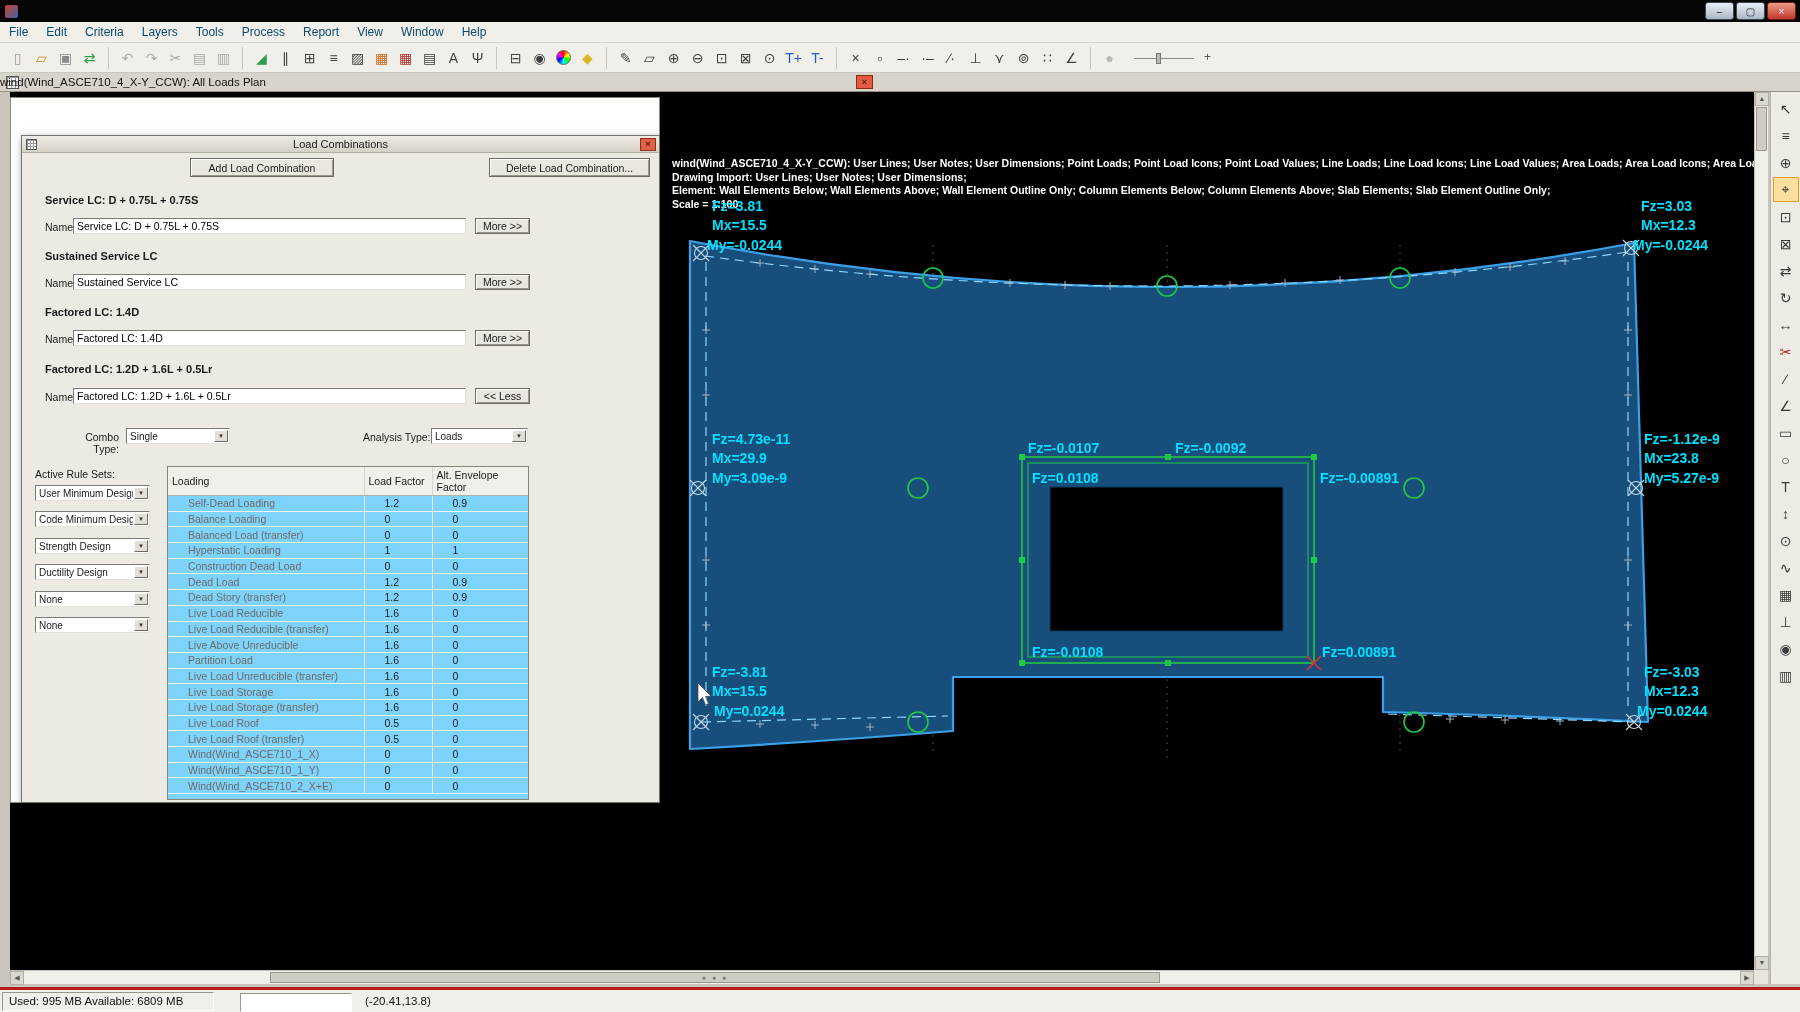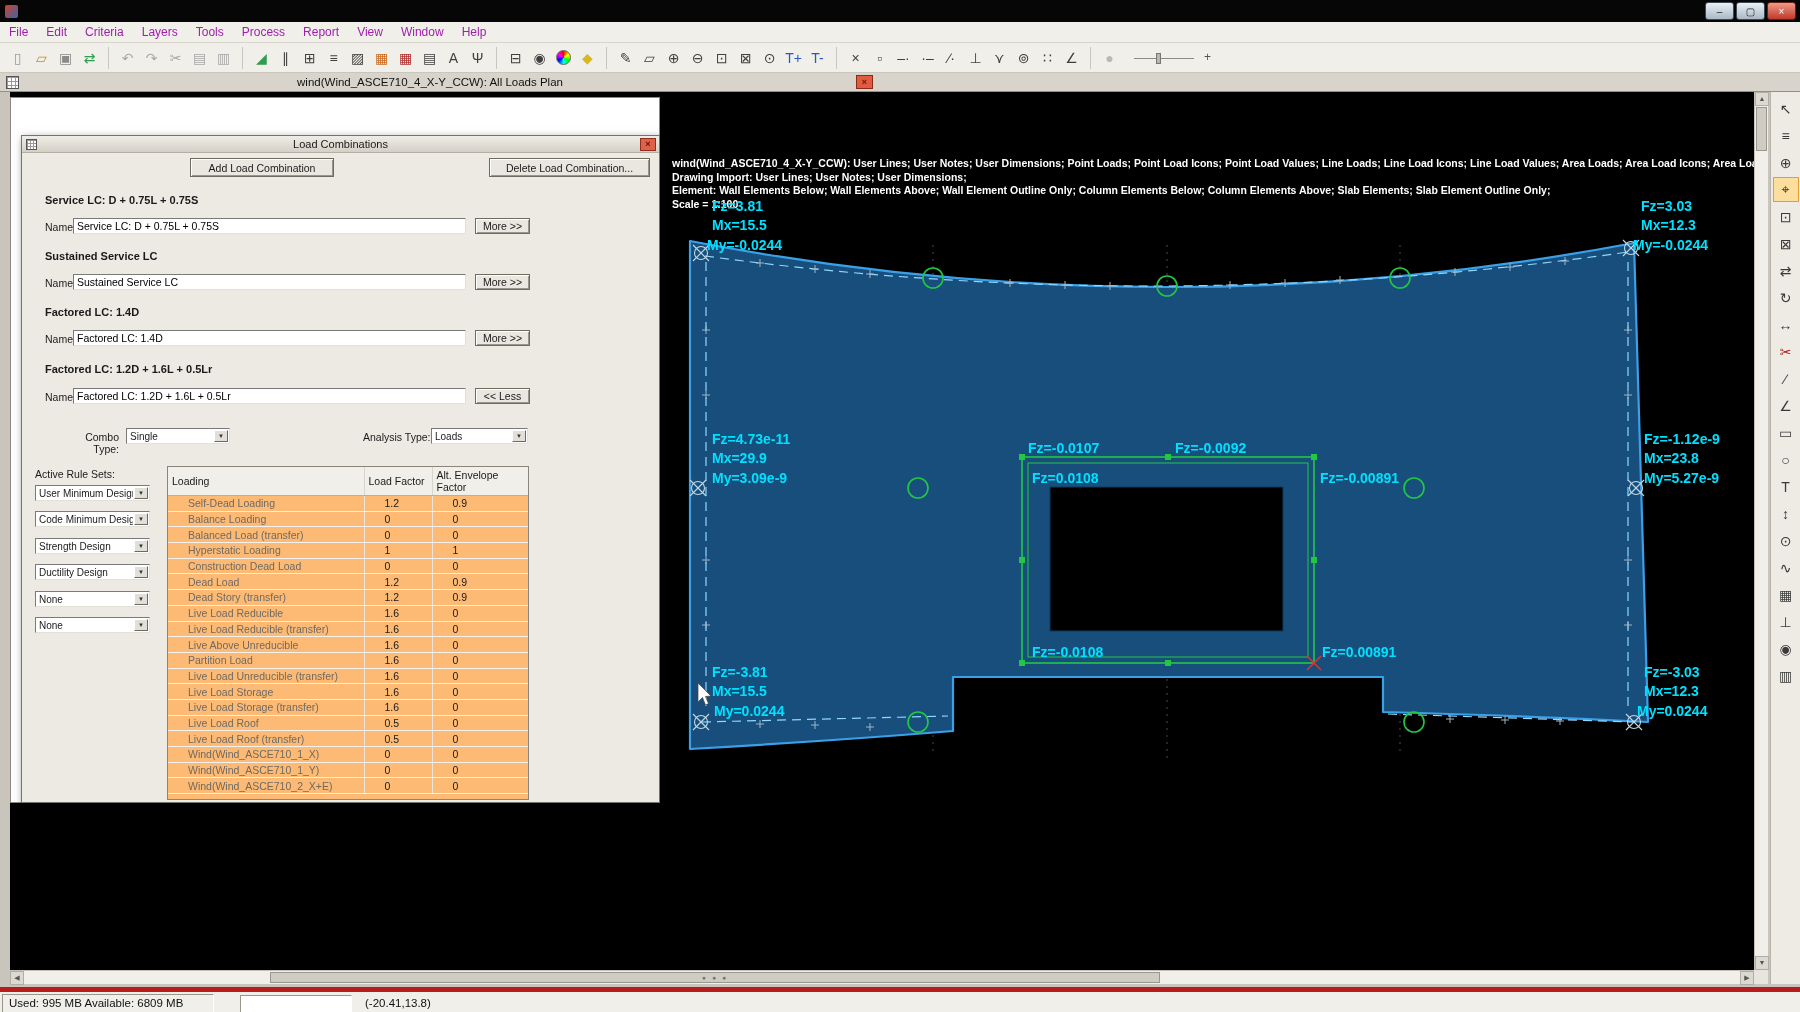--- a/index.html
+++ b/index.html
@@ -7,38 +7,38 @@
   body { position:relative; font-family:"Liberation Sans", sans-serif; background:#c9c5bd; }
 
   
   .titlebar { position:absolute; left:0; top:0; width:1800px; height:22px; background:#060606; color:#fff; display:flex; align-items:center; padding-left:5px; font-size:12px; }
   .app-icon { width:13px; height:13px; border-radius:2px; background:linear-gradient(135deg,#d04030,#3a66a8); margin-right:6px; flex:none; }
   .win-btns { position:absolute; right:4px; top:2px; display:flex; gap:2px; }
   .win-btn { width:29px; height:18px; border:1px solid #3c4a58; border-radius:3px; background:linear-gradient(#e9eff5,#aab8c6); color:#222; font-size:10px; display:flex; align-items:center; justify-content:center; }
   .win-btn.close { background:linear-gradient(#ef9a86,#c0392b); color:#fff; border-color:#6a1f14; }
 
   
-  .menubar { position:absolute; left:0; top:22px; width:1800px; height:21px; background:#f0efe9; border-bottom:1px solid #d6d3ca; display:flex; align-items:flex-end; font-size:12px; color:#a21caf; }
+  .menubar { position:absolute; left:0; top:22px; width:1800px; height:21px; background:#f0efe9; border-bottom:1px solid #d6d3ca; display:flex; align-items:flex-end; font-size:12px; color:#0c4a6e; }
   .menu-item { padding:3px 9px; }
 
   
   .toolbar { position:absolute; left:0; top:43px; width:1800px; height:30px; background:#f0efe9; border-bottom:1px solid #c9c6bd; display:flex; align-items:center; padding-left:6px; gap:1px; }
   .tb-btn { width:23px; height:23px; display:flex; align-items:center; justify-content:center; font-size:14px; color:#404040; flex:none; }
   .tb-sep { width:7px; height:22px; border-right:1px solid #c9c6bd; margin-right:6px; flex:none; }
   .colorwheel { width:15px; height:15px; border-radius:50%; border:1px solid #666; background:conic-gradient(#f00,#ff0,#0f0,#0ff,#00f,#f0f,#f00); display:block; }
   .tb-slider { width:84px; height:22px; position:relative; margin-left:8px; flex:none; }
   .tb-slider .groove { position:absolute; left:4px; right:20px; top:11px; border-top:1px solid #8a8a8a; }
   .tb-slider .handle { position:absolute; left:26px; top:6px; width:5px; height:11px; background:#b9b6ae; border:1px solid #777; }
   .tb-slider .plus { position:absolute; right:3px; top:3px; font-size:12px; color:#555; }
 
   
   .tabbar { position:absolute; left:0; top:73px; width:1800px; height:19px; background:#d8d4cc; border-bottom:1px solid #968f82; font-size:11.5px; color:#111; }
   .tab-icon { position:absolute; left:6px; top:3px; width:13px; height:13px; border:1px solid #555; background-color:#fff;
               background-image:linear-gradient(#999 1px,transparent 1px),linear-gradient(90deg,#999 1px,transparent 1px); background-size:4px 4px; }
-  .tab-title { position:absolute; left:0; top:3px; width:860px; text-align:center; }
+  .tab-title { position:absolute; left:0; top:3px; width:860px; }
   .tab-close { position:absolute; left:856px; top:2px; width:17px; height:14px; background:#e25b40; border:1px solid #8a2a18; color:#6b170a; font-size:9px; line-height:12px; text-align:center; font-weight:bold; }
 
   
   .plan-svg { position:absolute; left:10px; top:92px; width:1744px; height:878px; background:#000; }
   .plan-legend { fill:#ffffff; font:bold 10.5px "Liberation Sans",sans-serif; }
   .plan-label { fill:#00e0ff; font:bold 14px "Liberation Sans",sans-serif; }
   #plan-columns circle { fill:none; stroke:#22c844; stroke-width:1.6; }
   #plan-targets circle, #plan-targets line { fill:none; stroke:#c3d9e6; stroke-width:1.1; }
   #plan-handles rect { fill:#22c844; }
   #plan-ticks line { stroke:#9fb6c4; stroke-width:1; }
@@ -68,29 +68,29 @@
   .dlg-close { position:absolute; right:3px; top:2px; width:16px; height:13px; background:#e0604a; border:1px solid #903020; color:#5a1408; font-size:9px; line-height:11px; text-align:center; font-weight:bold; }
   .btn { position:absolute; background:#eae7e0; border:1px solid #6f6b61; box-shadow:inset 1px 1px 0 #ffffff, inset -1px -1px 0 #9a968c; text-align:center; font-size:10.5px; display:flex; align-items:center; justify-content:center; }
   .sec-head { position:absolute; left:23px; font-size:11px; font-weight:bold; }
   .fld-label { position:absolute; font-size:10.5px; }
   .tfield { position:absolute; left:51px; width:393px; height:16px; background:#fff; border:1px solid; border-color:#7a7a7a #e2e0d8 #e2e0d8 #7a7a7a; font:10.5px "Liberation Sans",sans-serif; padding:0 3px; }
   .combo { position:absolute; height:16px; background:#fff; border:1px solid; border-color:#7a7a7a #e2e0d8 #e2e0d8 #7a7a7a; }
   .combo-val { position:absolute; left:3px; top:2px; right:16px; font-size:10px; white-space:nowrap; overflow:hidden; }
   .combo-arrow { position:absolute; right:1px; top:1px; width:14px; height:12px; background:#e2dfd8; border:1px solid; border-color:#fff #6d6a60 #6d6a60 #fff; font-size:6px; text-align:center; line-height:11px; color:#333; }
   #rule-sets { position:absolute; left:13px; top:349px; width:115px; height:160px; }
   #rule-sets .combo { left:0; width:115px; }
-  .lc-table { position:absolute; left:145px; top:330px; width:362px; height:334px; background:#fdba74; border:1px solid #8a867c; overflow:hidden; }
+  .lc-table { position:absolute; left:145px; top:330px; width:362px; height:334px; background:#7dd3fc; border:1px solid #8a867c; overflow:hidden; }
   .lc-table table { border-collapse:collapse; width:100%; font-size:10.5px; table-layout:fixed; }
   .lc-table th { font-weight:normal; text-align:left; background:#f1efe9; border-bottom:1px solid #b5b1a7; border-right:1px solid #d8d5cc; padding:2px 4px; height:15px; }
   .lc-table td { border-right:1px solid #e8e5dd; border-bottom:1px solid #f4f2ec; padding:0 20px; height:15.7px; color:#1a1a1a; white-space:nowrap; overflow:hidden; }
   .lc-table th:last-child, .lc-table td:last-child { border-right:none; }
   .lc-table td.ld-name { color:#6e6a64; }
 
   
-  .statusbar { position:absolute; left:0; top:987px; width:1800px; height:25px; background:#f0efe9; border-top:5px solid #b91c1c; font-size:11.5px; color:#111;text-decoration:underline; }
+  .statusbar { position:absolute; left:0; top:987px; width:1800px; height:25px; background:#f0efe9; border-top:3px solid #b91c1c; font-size:11.5px; color:#111;text-decoration:underline; }
   .sunken { position:absolute; border:1px solid; border-color:#9a968c #ffffff #ffffff #9a968c; padding:2px 6px; height:19px; }
 </style>
 </head>
 <body>
 
 <div class="titlebar">
   <span class="app-icon"></span>
   <div class="win-btns">
     <div class="win-btn">–</div>
     <div class="win-btn">▢</div>

